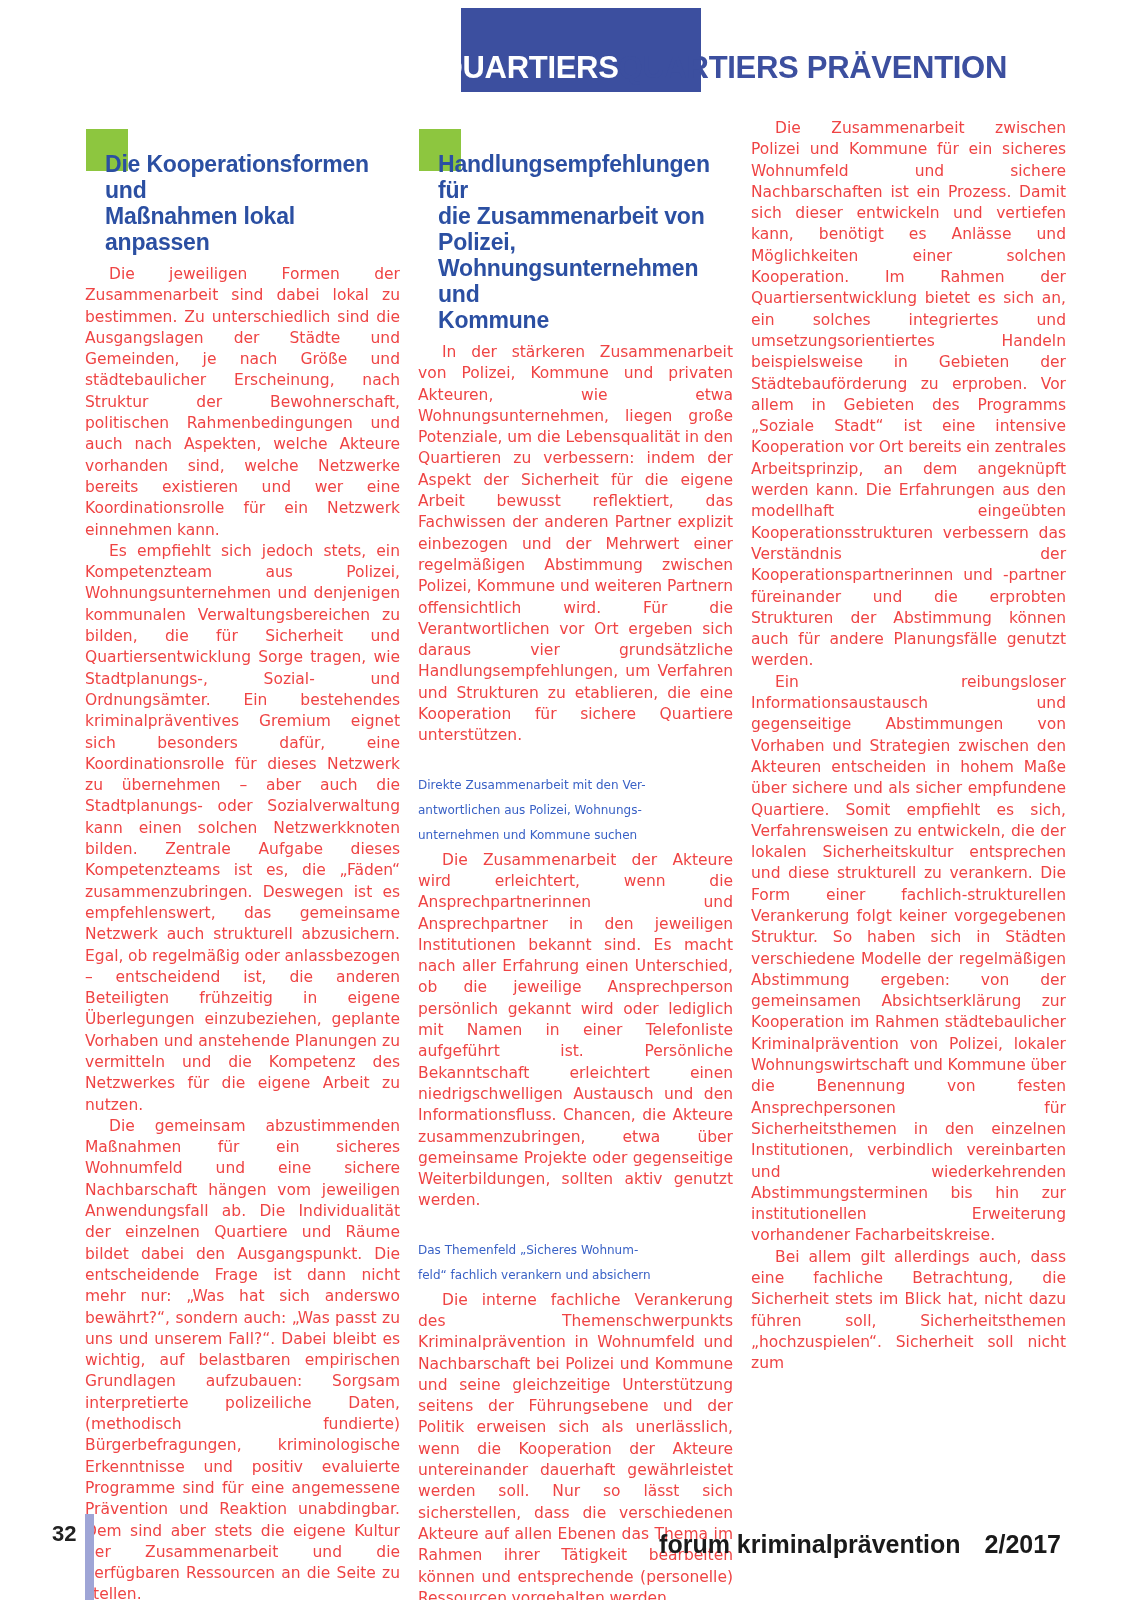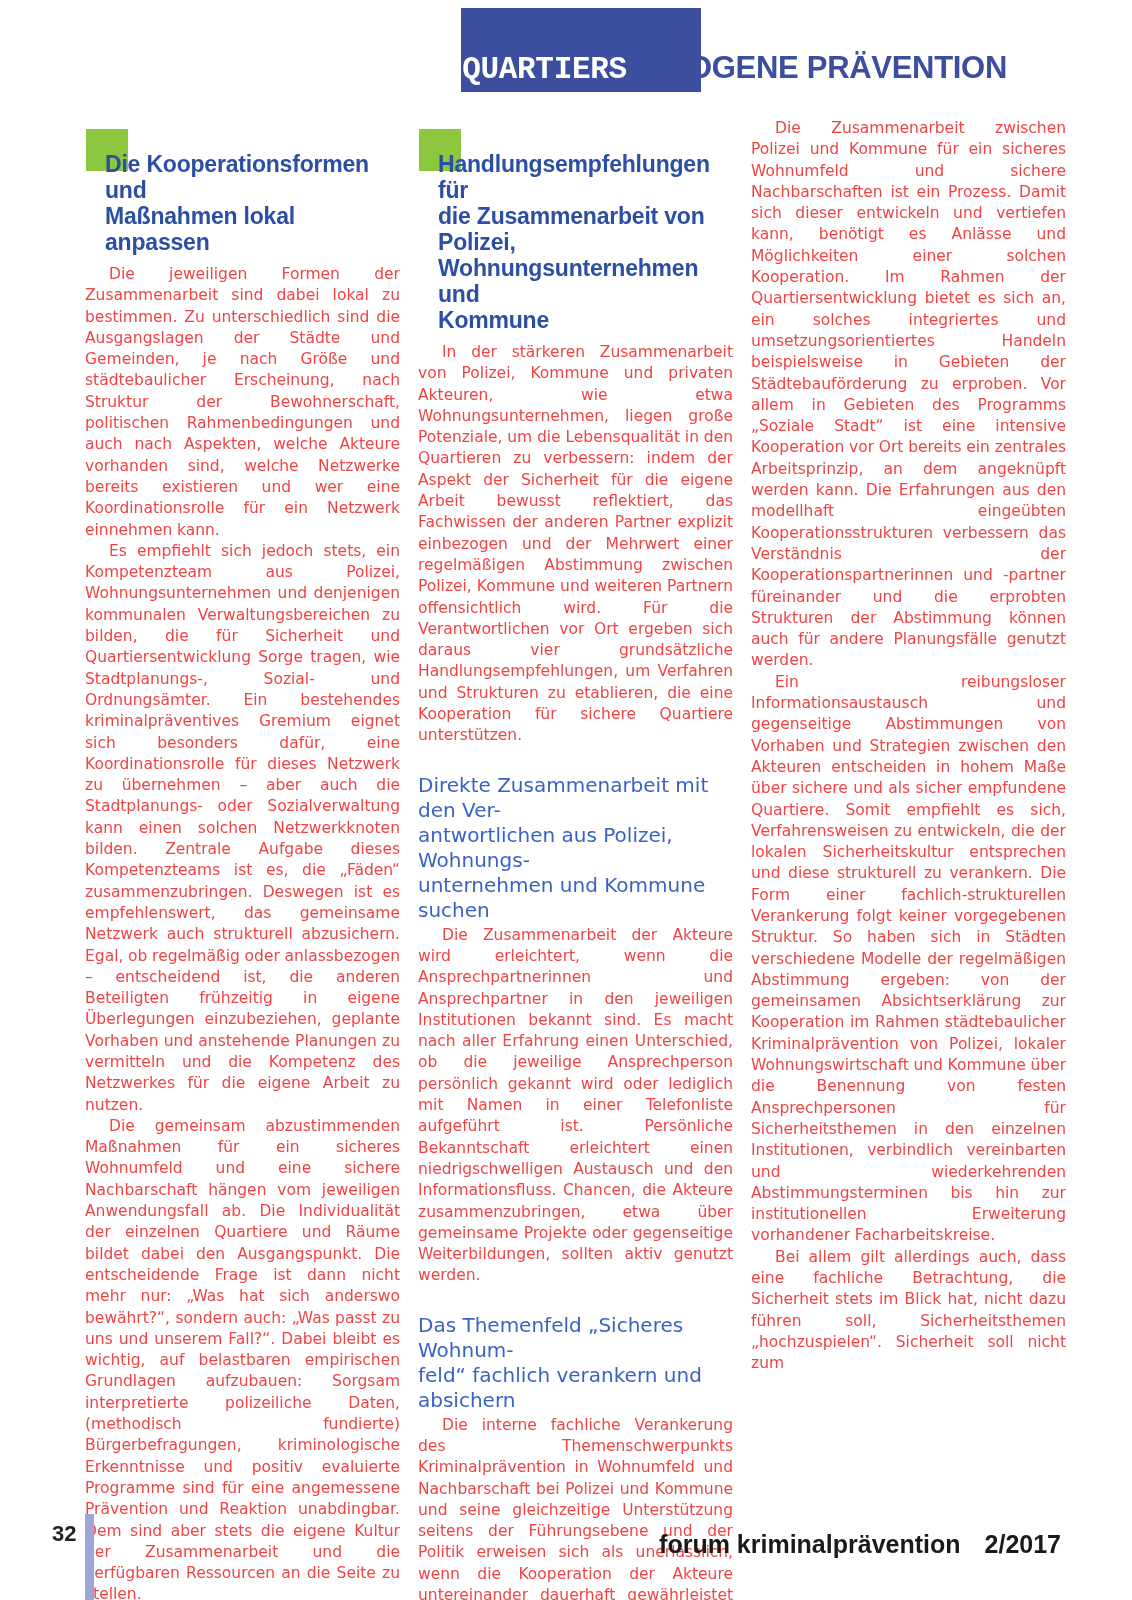--- a/index.html
+++ b/index.html
@@ -8,21 +8,21 @@
     overflow:hidden; font-family:"DejaVu Sans", sans-serif;
   }
 
   
   .title-box { position:absolute; left:461px; top:8px; width:240px; height:84px; background:var(--accent-blue,#3c4f9f); }
   h1.title {
     position:absolute; top:50px; right:125px; margin:0; white-space:nowrap;
     font-family:"Liberation Sans", sans-serif; font-weight:bold;
     font-size:31px; letter-spacing:-0.3px; color:var(--accent-blue,#3c4f9f);
   }
-  h1.title .hl { color:#ffffff;font-family:Liberation Mono, monospace; }
+  h1.title .hl { color:#ffffff; }
 
   
   .columns { position:absolute; left:85px; top:118px; width:982px; display:flex; gap:18px; }
   .col { width:315px; flex:0 0 315px; }
 
   .col p {
     margin:0; text-indent:24px; text-align:justify;
     font-size:15.5px; line-height:21.3px; color:#ef4444;
     hyphens:auto; -webkit-hyphens:auto; word-spacing:-0.3px;
   }
@@ -33,21 +33,21 @@
   .kicker .sq { position:absolute; left:1px; top:0; width:42px; height:42px; background:var(--green,#8dc63f); }
   .kicker h2 {
     position:relative; margin:0; padding-top:22px; white-space:pre-line; text-align:left;
     font-family:"Liberation Sans", sans-serif; font-weight:bold;
     font-size:23px; line-height:26px; letter-spacing:-0.2px; color:var(--heading-blue,#2b4fa2);
   }
   .kicker.mid { margin-top:22px; margin-bottom:14px; }
 
   h3.sub {
     margin:26px 0 2px 0; white-space:pre-line; text-align:left; font-weight:normal;
-    font-size:20px; line-height:25px; color:var(--subhead-blue,#3a62c6);
+    font-size:12px; line-height:25px; color:var(--subhead-blue,#3a62c6);
   }
 
   
   .pageno {
     position:absolute; left:44px; top:1513px; margin:8px;
     font-family:"Liberation Sans", sans-serif; font-weight:bold; font-size:22px; color:#222;
   }
   .footer-bar { position:absolute; left:85px; top:1514px; width:9px; height:86px; background:var(--footer-bar,#9fa5d6); }
   .journal {
     position:absolute; right:57px; top:1516px; margin:14px; white-space:nowrap;
@@ -55,21 +55,21 @@
   }
   .journal .issue { margin-left:24px; }
 </style>
 </head>
 <body>
 
 <div class="page">
 
   <header>
     <div class="title-box"></div>
-    <h1 class="title"><span class="hl">QUARTIERS</span><span>BEZOGENE PRÄVENTION</span></h1>
+    <h1 class="title"><span class="hl">QUARTIERS</span><span>QUARTIERS PRÄVENTION</span></h1>
   </header>
 
   <main class="columns" id="columns">
       <div class="col">
         <div class="kicker">
           <span class="sq"></span>
           <h2>Die Kooperationsformen und
 Maßnahmen lokal anpassen</h2>
         </div>
         <p>Die jeweiligen Formen der Zusammenarbeit sind dabei lokal zu bestimmen. Zu unterschiedlich sind die Ausgangslagen der Städte und Gemeinden, je nach Größe und städtebaulicher Erscheinung, nach Struktur der Bewohnerschaft, politischen Rahmenbedingungen und auch nach Aspekten, welche Akteure vorhanden sind, welche Netzwerke bereits existieren und wer eine Koordinationsrolle für ein Netzwerk einnehmen kann.</p>

